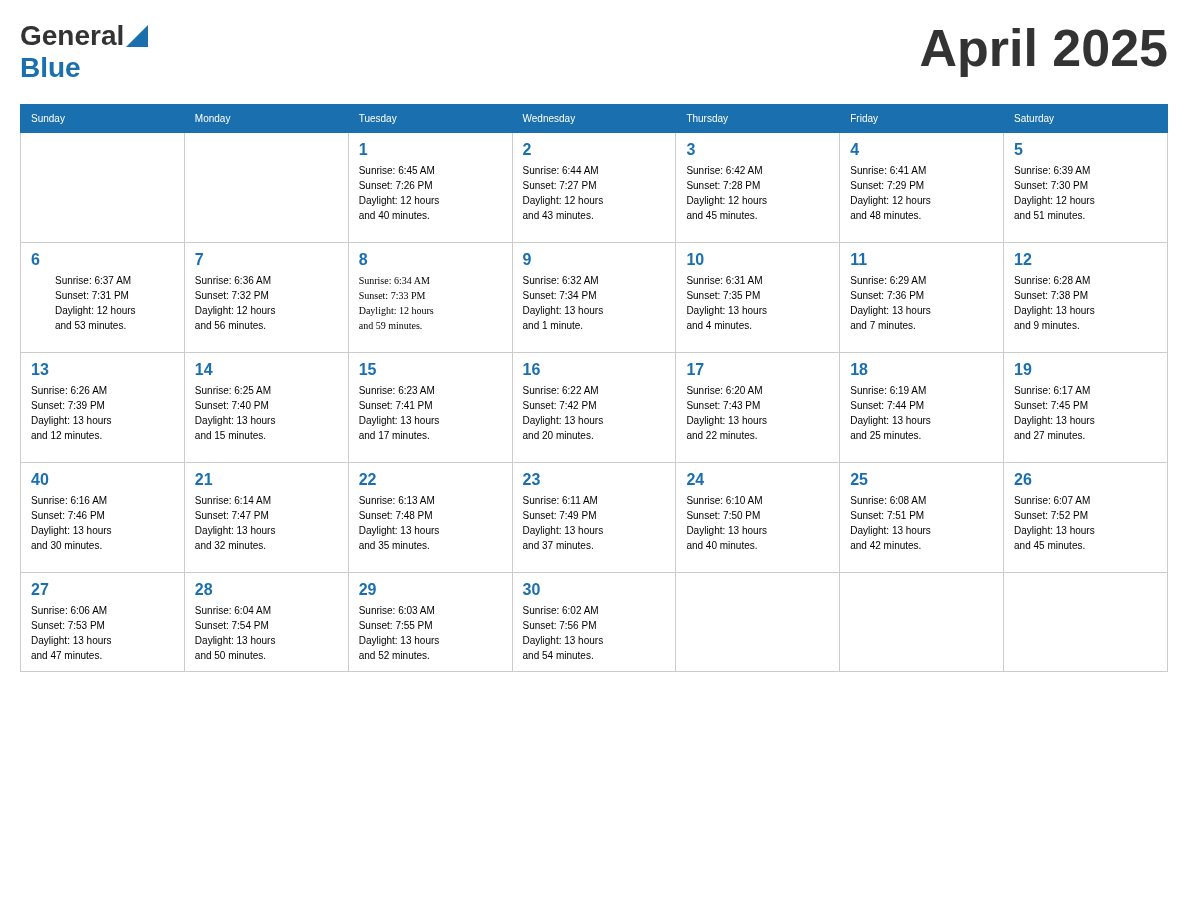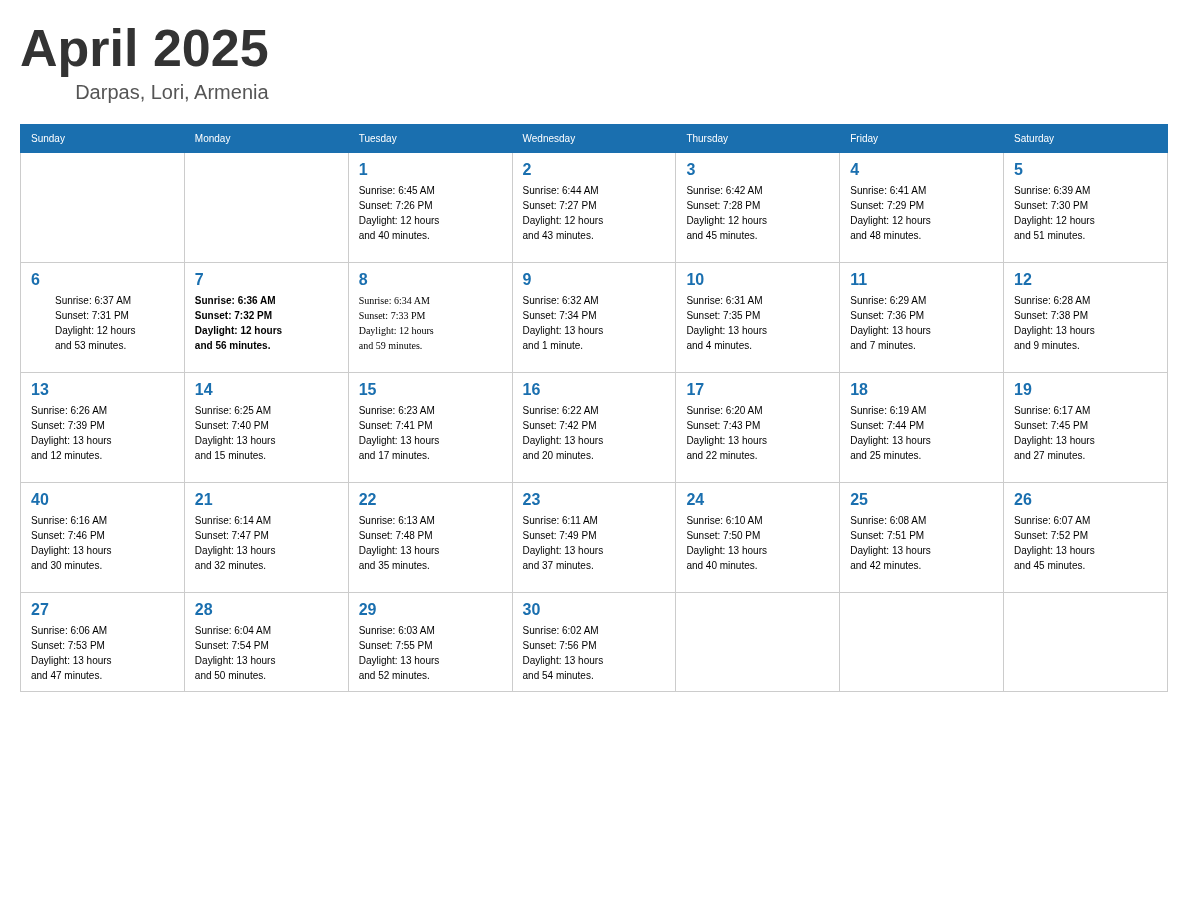--- a/index.html
+++ b/index.html
@@ -82,23 +82,35 @@
       height: auto;
     }
     tbody tr td.empty {
       background: #fff;
     }
   </style>
 </head>
 <body>
 
 <div class="header">
+  <div class="logo">
+    <div style="display:flex; flex-direction:column; align-items:flex-start;">
+      <div style="display:flex; align-items:center;">
+        <span class="logo-text-general">General</span>
+        <div style="display:flex; align-items:flex-start; margin-left:2px;">
+          <svg width="22" height="22" viewBox="0 0 22 22">
+            <polygon points="0,22 22,22 22,0" fill="#1a6faf"></polygon>
+          </svg>
+        </div>
+      </div>
+      <span class="logo-text-blue">Blue</span>
+    </div>
+  </div>
   <div class="title-area">
     <div class="month-title">April 2025</div>
-    <div class="location">Darpas, Lori, Armenia</div>
   </div>
 </div>
 
 <table>
   <thead>
     <tr>
     <th>Sunday</th>
         <th>Monday</th>
         <th>Tuesday</th>
         <th>Wednesday</th>
@@ -150,21 +162,21 @@
       <tr>
         <td>
           <span class="day-number">6</span>
           <div class="day-info" style="white-space: pre-line; margin-left: 24px;">Sunrise: 6:37 AM
 Sunset: 7:31 PM
 Daylight: 12 hours
 and 53 minutes.</div>
         </td>
         <td>
           <span class="day-number">7</span>
-          <div class="day-info" style="white-space: pre-line; font-weight: bold;">Sunrise: 6:36 AM
+          <div class="day-info" style="white-space: pre-line;">Sunrise: 6:36 AM
 Sunset: 7:32 PM
 Daylight: 12 hours
 and 56 minutes.</div>
         </td>
         <td>
           <span class="day-number">8</span>
           <div class="day-info" style="white-space: pre-line; font-family: Liberation Serif, serif;">Sunrise: 6:34 AM
 Sunset: 7:33 PM
 Daylight: 12 hours
 and 59 minutes.</div>

